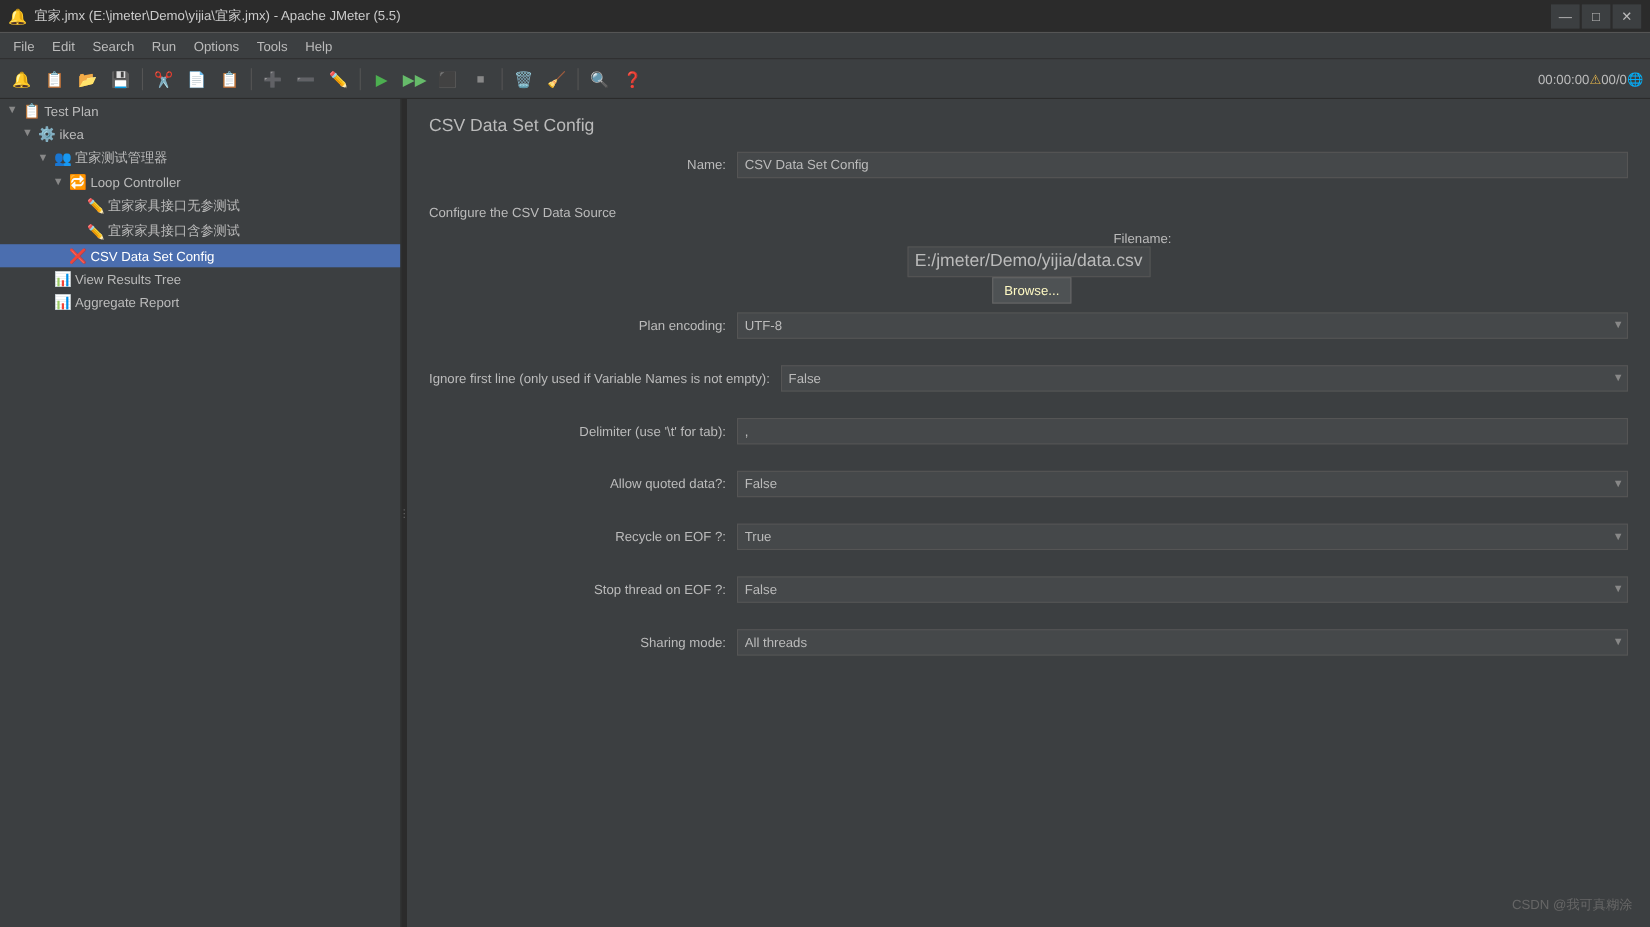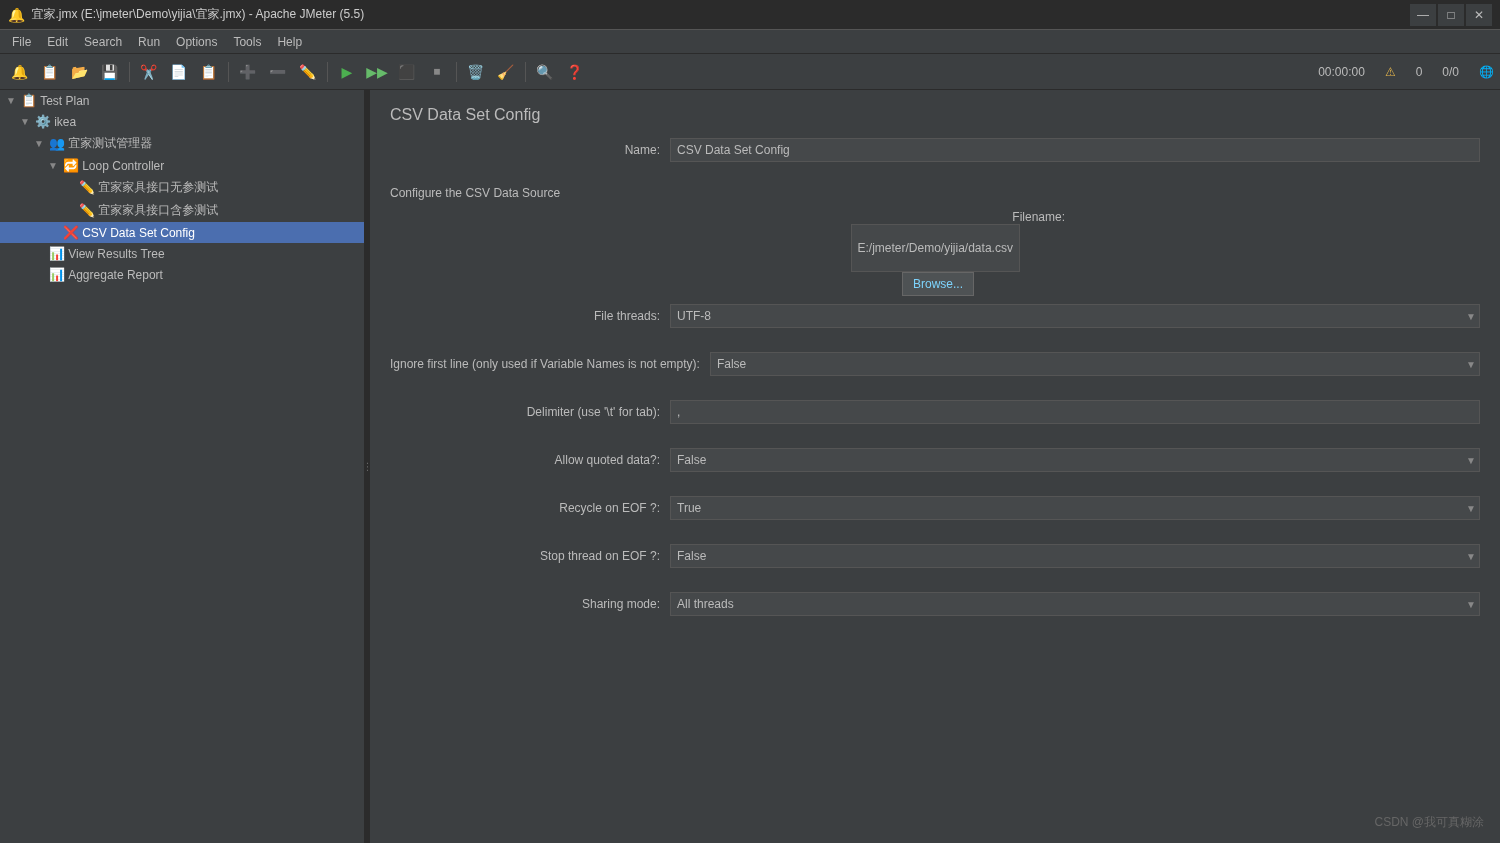--- a/index.html
+++ b/index.html
@@ -59,21 +59,21 @@
       width: 28px; height: 28px;
       background: transparent;
       border: none;
       color: #bbbbbb;
       cursor: pointer;
       display: flex; align-items: center; justify-content: center;
       font-size: 14px;
       border-radius: 2px;
     }
     .toolbar-separator { width: 1px; height: 20px; background: #555; margin: 0 3px; }
-    .toolbar-right { margin-left: auto; display: flex; align-items: center; gap: 20px; color: #bbbbbb; font-size: 12px; }
+    .toolbar-right { margin-left: auto; display: flex; align-items: center; gap: 0; color: #bbbbbb; font-size: 12px; }
     .toolbar-time { color: #bbbbbb; }
     .toolbar-warning { color: #e8b84b; }
 
     
     .main-layout {
       display: flex;
       height: calc(843px - 30px - 24px - 36px);
     }
 
     
@@ -186,30 +186,30 @@
       padding-right: 10px;
       color: #bbbbbb;
       font-size: 12px;
     }
     .filename-input {
       flex: 1;
       background: #45484a;
       border: 1px solid #555;
       color: #bbbbbb;
       height: 24px;
-      padding: 16px 6px;
-      font-size: 12px;
+      padding: 4px 6px;
+      font-size: 16px;
       outline: none;
     }
     .browse-btn {
       margin-left: 6px;
       padding: 2px 10px;
       background: #4e5254;
       border: 1px solid #666;
-      color: #7dd3fc;
+      color: #fef9c3;
       height: 24px;
       cursor: pointer;
       font-size: 12px;
     }
 
     .section-header {
       color: #bbbbbb;
       font-size: 12px;
       margin-bottom: 10px;
       margin-top: 4px;
@@ -355,21 +355,21 @@
 
     <div class="section-header">Configure the CSV Data Source</div>
 
     <div class="filename-row">
       <label class="filename-label">Filename:</label>
       <input class="filename-input" type="text" value="E:/jmeter/Demo/yijia/data.csv" style="">
       <button class="browse-btn">Browse...</button>
     </div>
 
     <div class="form-row">
-      <label class="form-label">File threads:</label>
+      <label class="form-label">Plan encoding:</label>
       <div class="select-wrapper">
         <select>
           <option>UTF-8</option>
           <option>ISO-8859-1</option>
           <option>UTF-16</option>
         </select>
         <span class="select-arrow">▼</span>
       </div>
     </div>
 

